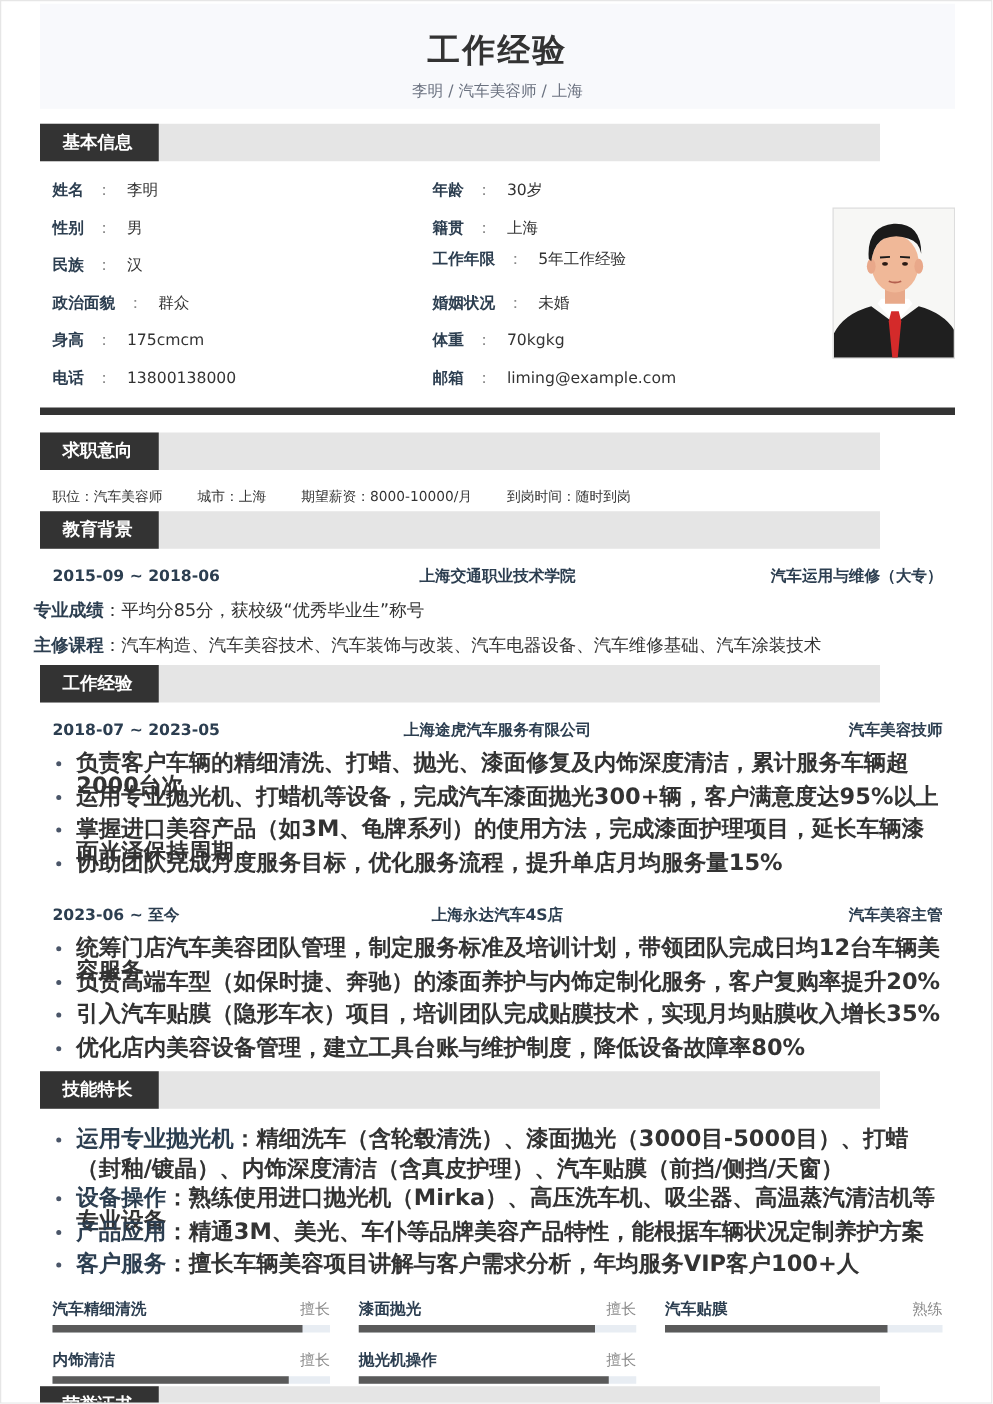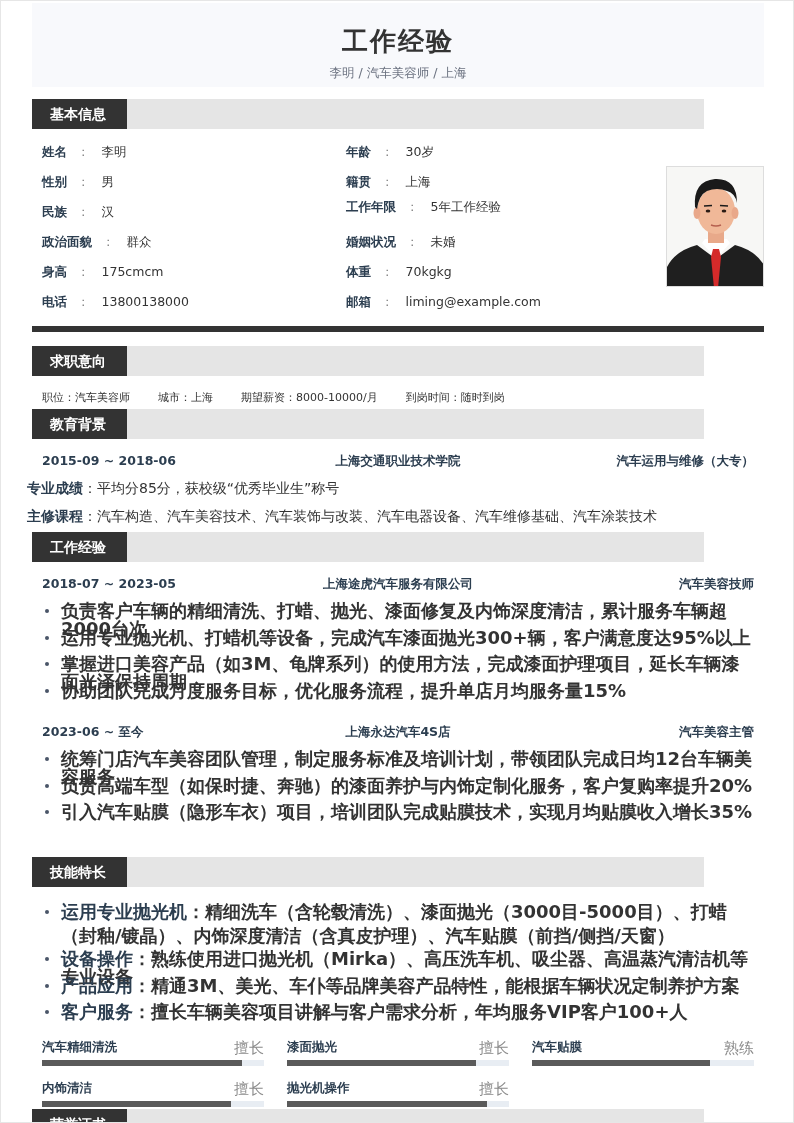--- a/index.html
+++ b/index.html
@@ -54,21 +54,21 @@
   .bullets li::before {
     content: ""; position: absolute; left: 3px; top: 7px; width: 4px; height: 4px; border-radius: 50%; background: #4a5568;
   }
   .skills-list li b { color: #2c3e50; }
   .skills-list li.two { height: 50px; line-height: 24px; }
   .skills-list li.two::before { top: 10px; }
   .skills-list li { line-height: 18px; }
 
   .bar-item { position: absolute; width: 222px; }
   .bar-item .name { font-weight: bold; font-size: 12.5px; color: #2c3e50; }
-  .bar-item .level { position: absolute; right: 0; top: 0; font-size: 15px; color: #8a8a8a; }
+  .bar-item .level { position: absolute; right: 0; top: 0; font-size: 12px; color: #8a8a8a; }
   .bar-item .track { position: absolute; left: 0; top: 21px; width: 222px; height: 6px; background: #e8edf3; }
   .bar-item .fill { height: 6px; background: #5a5a5a; }
 </style>
 </head>
 <body>
 
 <div class="page">
 
   <div class="header">
     <div class="title">工作经验</div>
@@ -186,20 +186,21 @@
 
   <div class="row3" style="top:723px">
     <span class="l">2023-06 ~ 至今</span>
     <span class="c">上海永达汽车4S店</span>
     <span class="r">汽车美容主管</span>
   </div>
   <ul class="bullets" style="top:749px">
     <li>统筹门店汽车美容团队管理，制定服务标准及培训计划，带领团队完成日均12台车辆美容服务</li>
     <li>负责高端车型（如保时捷、奔驰）的漆面养护与内饰定制化服务，客户复购率提升20%</li>
     <li>引入汽车贴膜（隐形车衣）项目，培训团队完成贴膜技术，实现月均贴膜收入增长35%</li>
+    <li>优化店内美容设备管理，建立工具台账与维护制度，降低设备故障率80%</li>
   </ul>
 
   <div class="sec-head" style="top:856px">
     <span class="tag">技能特长</span>
   </div>
   <ul class="bullets skills-list" style="top:899px">
     <li class="two"><b>运用专业抛光机</b><span>：精细洗车（含轮毂清洗）、漆面抛光（3000目-5000目）、打蜡（封釉/镀晶）、内饰深度清洁（含真皮护理）、汽车贴膜（前挡/侧挡/天窗）</span></li>
     <li><b>设备操作</b><span>：熟练使用进口抛光机（Mirka）、高压洗车机、吸尘器、高温蒸汽清洁机等专业设备</span></li>
     <li><b>产品应用</b><span>：精通3M、美光、车仆等品牌美容产品特性，能根据车辆状况定制养护方案</span></li>
     <li><b>客户服务</b><span>：擅长车辆美容项目讲解与客户需求分析，年均服务VIP客户100+人</span></li>

